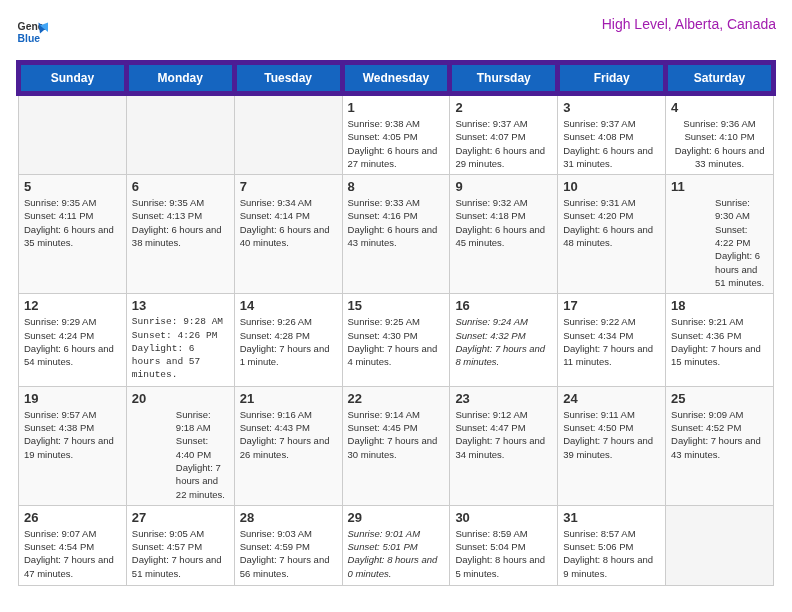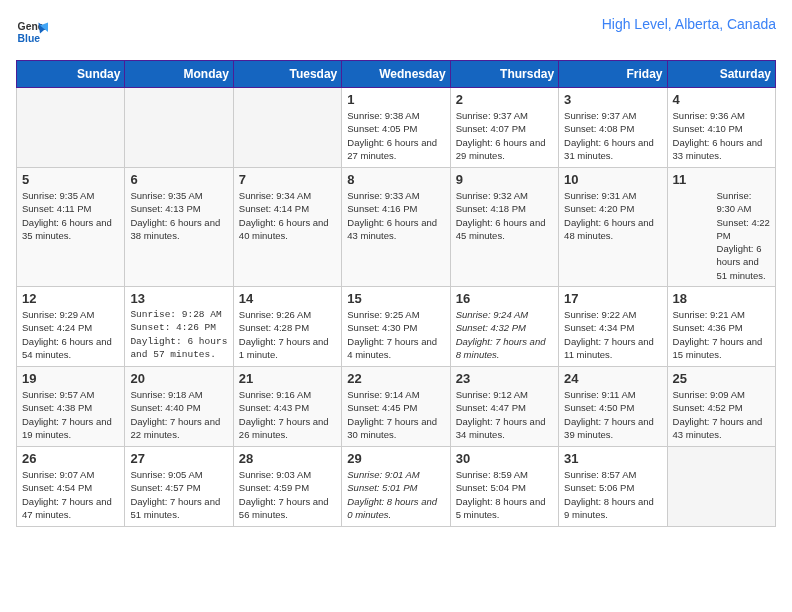--- a/index.html
+++ b/index.html
@@ -28,35 +28,35 @@
     .title-block {
       text-align: right;
     }
     .month-year {
       font-size: 32px;
       font-weight: bold;
       color: #333;
     }
     .location {
       font-size: 14px;
-      color: #3b82f6;
+      color: #a21caf;
     }
     .calendar {
       width: 100%;
       border-collapse: collapse;
       border: 1px solid #ccc;
     }
     .calendar th {
       background: #1565c0;
       color: #fff;
       font-size: 12px;
       font-weight: bold;
       padding: 6px 4px;
-      text-align: right;
-      border: 1px solid #4c1d95;
+      text-align: center;
+      border: 5px solid #4c1d95;
     }
     .calendar td {
       vertical-align: top;
       border: 1px solid #ccc;
       padding: 4px 5px;
       font-size: 10px;
       color: #333;
       width: calc(100% / 7);
       height: 80px;
       background: #fff;
@@ -125,21 +125,21 @@
 Daylight: 6 hours and 29 minutes.</div>
         </td>
         <td>
           <div class="day-number">3</div>
           <div class="day-info" style="white-space: pre-line;">Sunrise: 9:37 AM
 Sunset: 4:08 PM
 Daylight: 6 hours and 31 minutes.</div>
         </td>
         <td>
           <div class="day-number">4</div>
-          <div class="day-info" style="white-space: pre-line;">Sunrise: 9:36 AM
+          <div class="day-info" style="white-space: pre-line; text-align: center;">Sunrise: 9:36 AM
 Sunset: 4:10 PM
 Daylight: 6 hours and 33 minutes.</div>
         </td>
       </tr>
       <tr class="row-alt">
         <td>
           <div class="day-number">5</div>
           <div class="day-info" style="white-space: pre-line;">Sunrise: 9:35 AM
 Sunset: 4:11 PM
 Daylight: 6 hours and 35 minutes.</div>
@@ -227,21 +227,21 @@
       </tr>
       <tr class="row-alt">
         <td>
           <div class="day-number">19</div>
           <div class="day-info" style="white-space: pre-line;">Sunrise: 9:57 AM
 Sunset: 4:38 PM
 Daylight: 7 hours and 19 minutes.</div>
         </td>
         <td>
           <div class="day-number">20</div>
-          <div class="day-info" style="white-space: pre-line;">Sunrise: 9:18 AM
+          <div class="day-info" style="white-space: pre-line; margin-left: 44px;">Sunrise: 9:18 AM
 Sunset: 4:40 PM
 Daylight: 7 hours and 22 minutes.</div>
         </td>
         <td>
           <div class="day-number">21</div>
           <div class="day-info" style="white-space: pre-line;">Sunrise: 9:16 AM
 Sunset: 4:43 PM
 Daylight: 7 hours and 26 minutes.</div>
         </td>
         <td>

